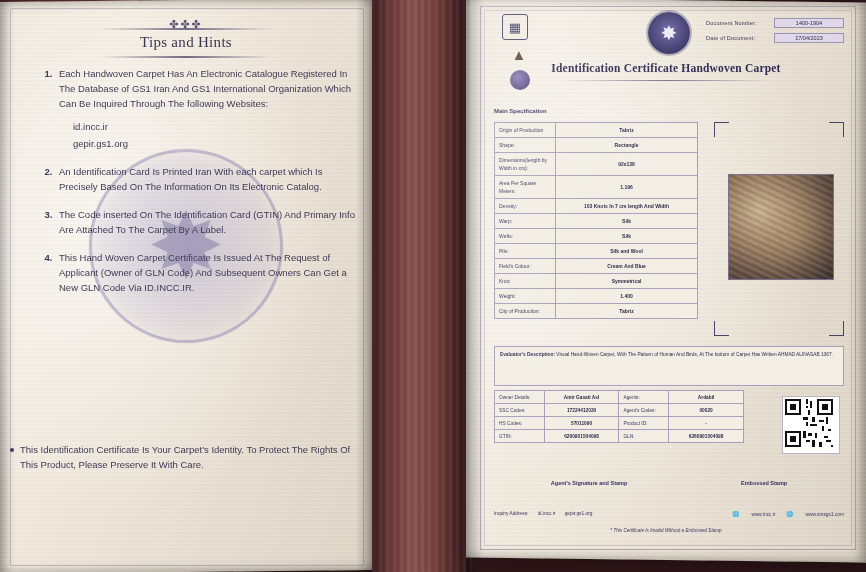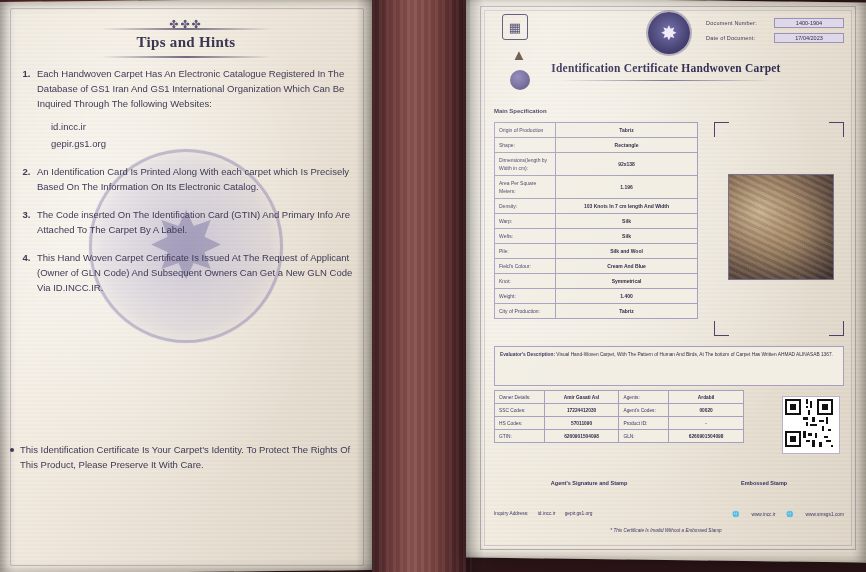--- a/index.html
+++ b/index.html
@@ -50,30 +50,30 @@
   .card-left{
     position:absolute;left:10px;top:8px;width:352px;height:556px;
     border:1px solid rgba(120,110,140,.35);
     border-radius:2px;
   }
   .title-wrap{position:absolute;left:0;right:0;top:20px;text-align:center;}
   .title-orn{
     font-size:11px;color:#5a5470;letter-spacing:2px;line-height:8px;
   }
   .title-text{
-    font-size:15px;font-weight:bold;color:#3a3550;margin-top:4px;letter-spacing:.3px;
+    font-size:15px;font-weight:normal;color:#3a3550;margin-top:4px;letter-spacing:.3px;
     font-family:"Liberation Serif",serif;
   }
   .title-rule{
     width:170px;height:2px;margin:5px auto 0;
     background:linear-gradient(90deg,rgba(90,84,112,0),rgba(90,84,112,.85),rgba(90,84,112,0));
   }
   .title-rule.top{margin:0 auto 2px;}
   ol.tips{
-    position:absolute;left:11px;right:16px;top:66px;
+    position:absolute;left:33px;right:16px;top:66px;
     margin:0;padding:0 0 0 22px;
     color:#3e3a55;font-size:9.5px;line-height:15px;
   }
   ol.tips>li{margin-bottom:13px;padding-left:4px;}
   ol.tips>li::marker{font-weight:bold;}
   .sites{margin:8px 0 0 14px;}
   .sites div{margin:2px 0;font-size:9.5px;color:#3e3a55;}
   .bullets{
     position:absolute;left:10px;right:16px;bottom:86px;
     color:#3e3a55;font-size:9.5px;line-height:15px;
@@ -250,21 +250,21 @@
     </div>
 
     <ol class="tips">
       <li>
         <span>Each Handwoven Carpet Has An Electronic Catalogue Registered In The Database of GS1 Iran And GS1 International Organization Which Can Be Inquired Through The following Websites:</span>
         <div class="sites">
           <div>id.incc.ir</div>
           <div>gepir.gs1.org</div>
         </div>
       </li>
-      <li><span>An Identification Card Is Printed Along With each carpet which Is Precisely Based On The Information On Its Electronic Catalog.</span></li>
+      <li><span>An Identification Card Is Printed Iran With each carpet which Is Precisely Based On The Information On Its Electronic Catalog.</span></li>
       <li><span>The Code inserted On The Identification Card (GTIN) And Primary Info Are Attached To The Carpet By A Label.</span></li>
       <li><span>This Hand Woven Carpet Certificate Is Issued At The Request of Applicant (Owner of GLN Code) And Subsequent Owners Can Get a New GLN Code Via ID.INCC.IR.</span></li>
     </ol>
 
     <div class="bullets">
       <div class="b">
         <span class="dot"></span>
         <span>This Identification Certificate Is Your Carpet's Identity. To Protect The Rights Of This Product, Please Preserve It With Care.</span>
       </div>
     </div>

